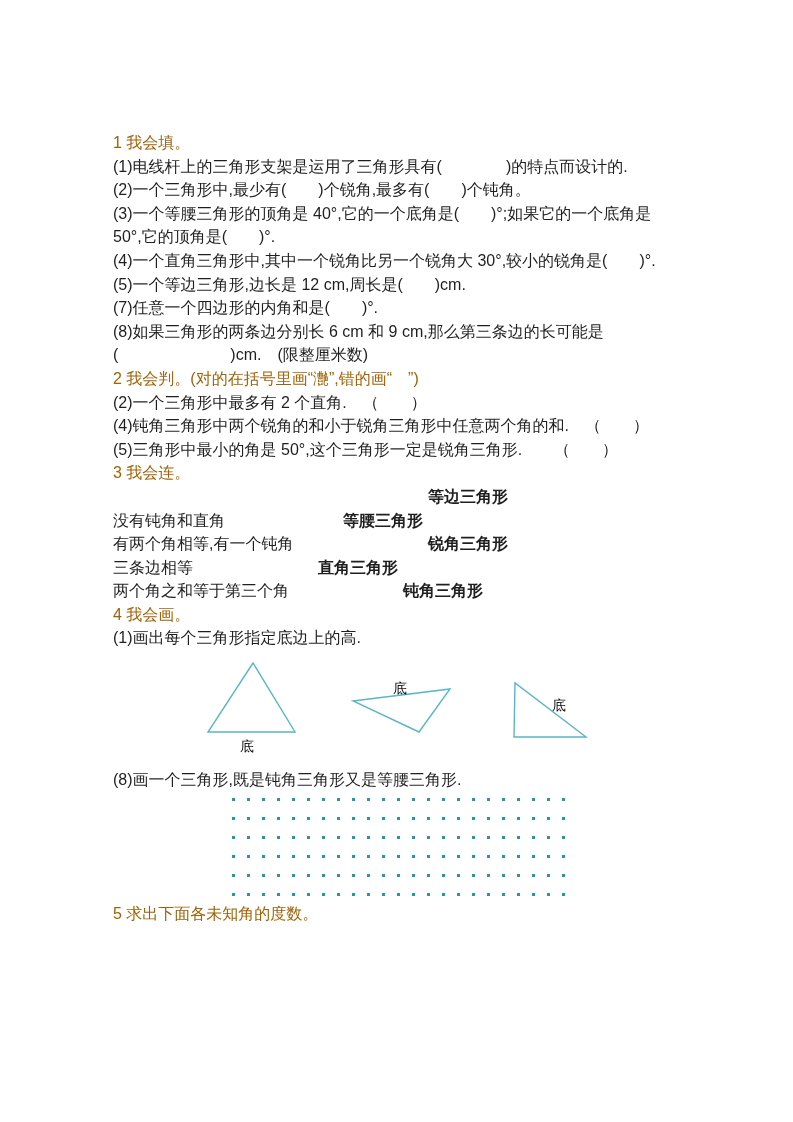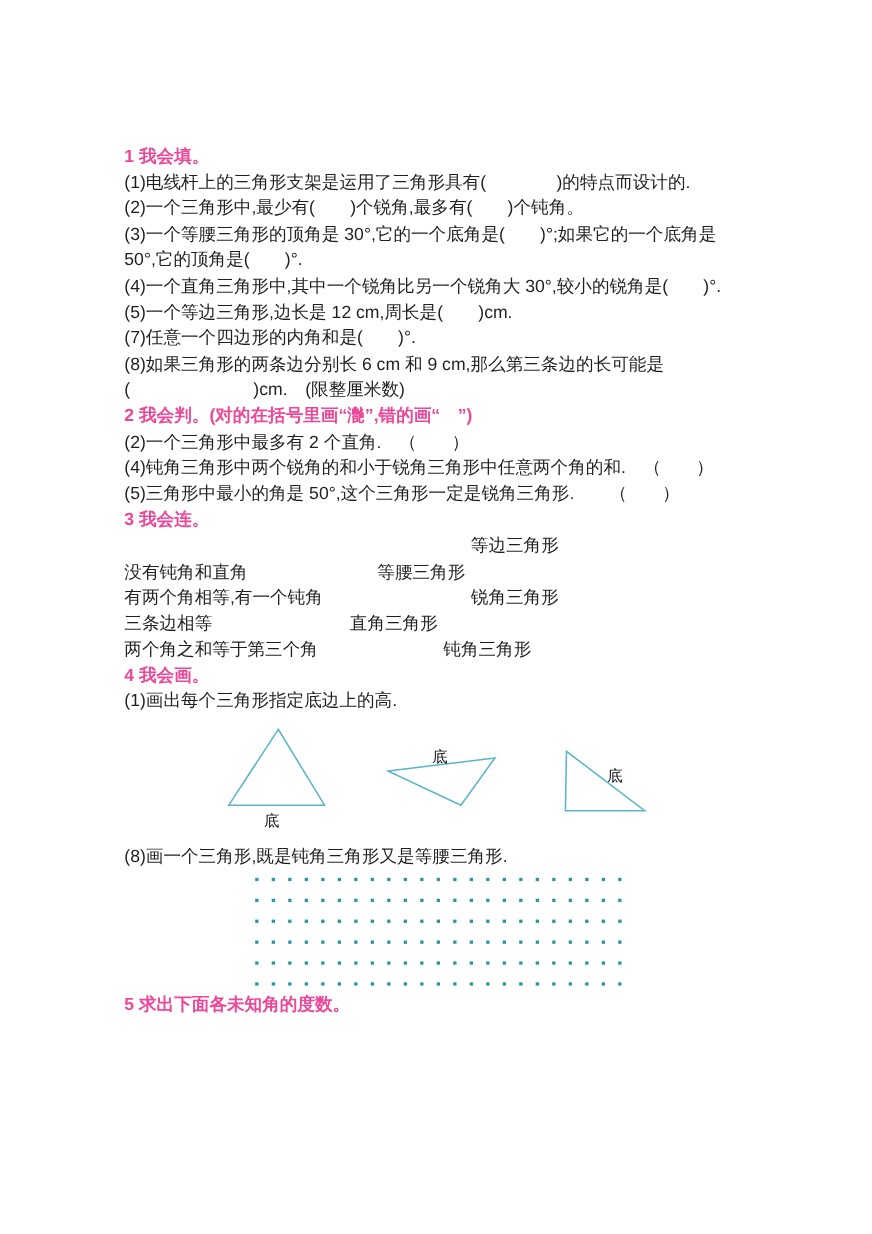--- a/index.html
+++ b/index.html
@@ -22,24 +22,24 @@
     color:#111;
   }
   .content{
     position:absolute;
     top:131px;left:113px;
     width:600px;
     font-size:16px;
     line-height:23.6px;
   }
   .line{white-space:pre-wrap;}
-  .heading{font-weight:bold;color:#ec4899;}
+  .heading{font-weight:normal;color:#a16207;}
   .match-row{position:relative;height:23.6px;}
   .match-left{position:absolute;left:0;top:0;}
-  .match-right{position:absolute;top:0;}
+  .match-right{position:absolute;top:0;font-weight:bold;}
   .m1 .match-right{left:315px;}
   .m2 .match-right{left:230px;}
   .m3 .match-right{left:315px;}
   .m4 .match-right{left:205px;}
   .m5 .match-right{left:290px;}
   .figure-row{position:relative;height:118px;}
   .figure-svg{position:absolute;left:67px;top:2px;}
   .dot-grid{position:relative;height:110px;}
   .dot{position:absolute;width:3px;height:3px;}
 </style>
@@ -47,21 +47,21 @@
 <body>
 
 <div class="page">
 
 
   <div class="content">
 
     <div class="line heading">1 我会填。</div>
     <div class="line">(1)电线杆上的三角形支架是运用了三角形具有(　　　　)的特点而设计的.</div>
     <div class="line">(2)一个三角形中,最少有(　　)个锐角,最多有(　　)个钝角。</div>
-    <div class="line">(3)一个等腰三角形的顶角是 30°,它的一个底角是(　　)°;如果它的一个底角是</div>
+    <div class="line">(3)一个等腰三角形的顶角是 40°,它的一个底角是(　　)°;如果它的一个底角是</div>
     <div class="line">50°,它的顶角是(　　)°.</div>
     <div class="line">(4)一个直角三角形中,其中一个锐角比另一个锐角大 30°,较小的锐角是(　　)°.</div>
     <div class="line">(5)一个等边三角形,边长是 12 cm,周长是(　　)cm.</div>
     <div class="line">(7)任意一个四边形的内角和是(　　)°.</div>
     <div class="line">(8)如果三角形的两条边分别长 6 cm 和 9 cm,那么第三条边的长可能是</div>
     <div class="line">(　　　　　　　)cm.　(限整厘米数)</div>
 
     <div class="line heading">2 我会判。(对的在括号里画“灔”,错的画“　”)</div>
     <div class="line">(2)一个三角形中最多有 2 个直角.　（　　）</div>
     <div class="line">(4)钝角三角形中两个锐角的和小于锐角三角形中任意两个角的和.　（　　）</div>

